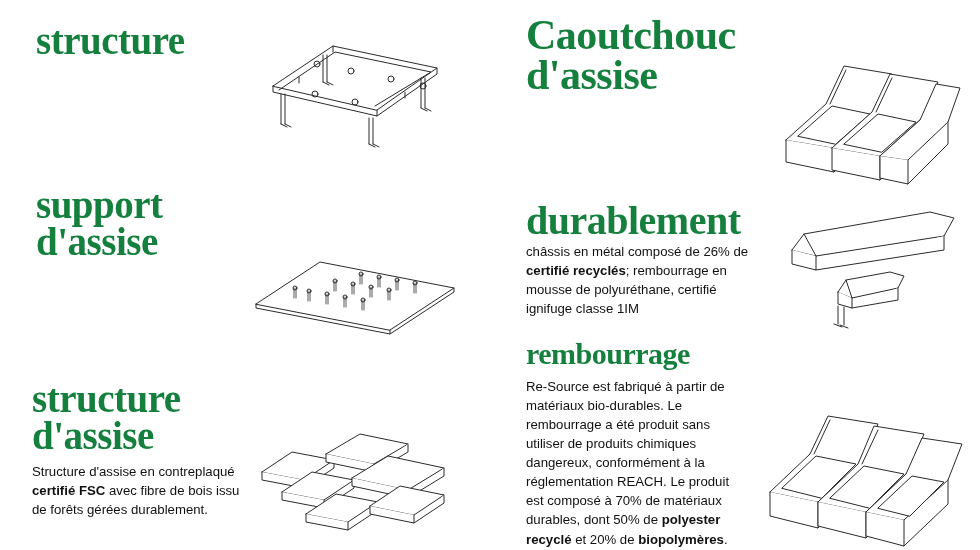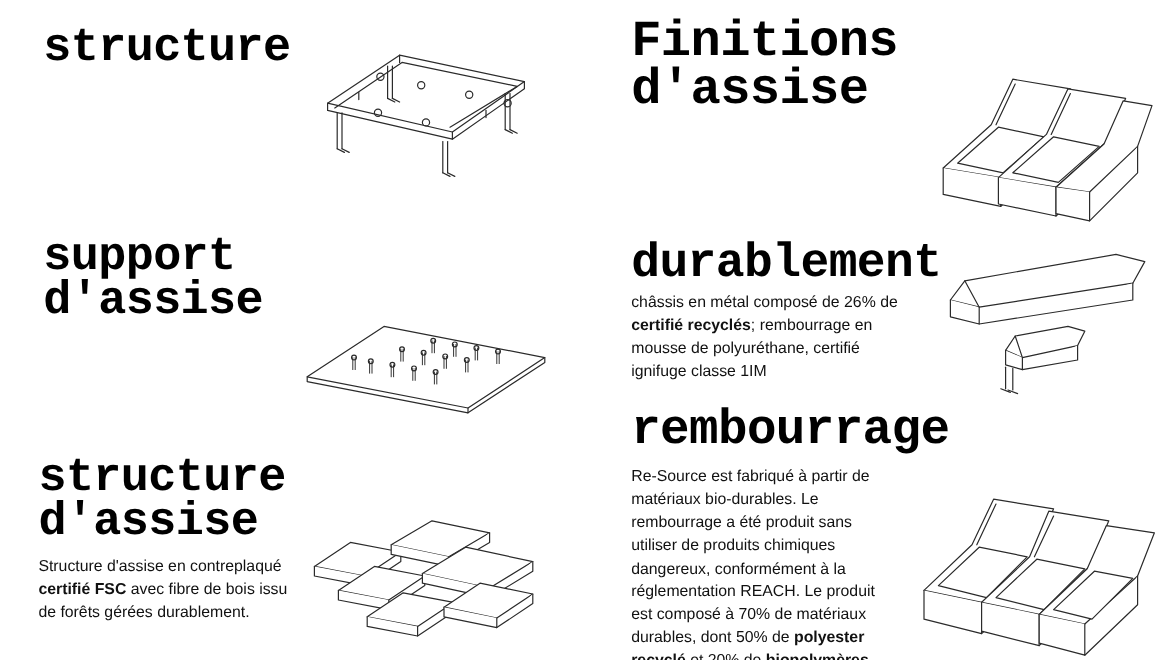--- a/index.html
+++ b/index.html
@@ -30,23 +30,23 @@
 
   .block {
     position: absolute;
     box-sizing: border-box;
   }
   .block .text-wrap {
     position: absolute;
     box-sizing: border-box;
   }
   .heading {
-    font-family: Liberation Mono, monospace;
+    font-family: Liberation Serif, serif;
     font-weight: bold;
-    color: #000000;
+    color: #15803d;
     line-height: 0.95;
     letter-spacing: -0.5px;
     margin: 0 0 8px 0;
   }
   .heading.h-big { font-size: 39px; }
   .heading.h-mid { font-size: 37px; }
   .body-text {
     font-size: 13.2px;
     line-height: 1.45;
     color: #111111;
@@ -58,21 +58,21 @@
     position: absolute;
     box-sizing: border-box;
   }
   .art svg { display: block; }
 
   
   #block-structure      { left: 0;   top: 10px;  width: 490px; height: 170px; }
   #block-structure .text-wrap { left: 36px; top: 12px; width: 205px; }
   #block-structure .art  { left: 255px; top: 18px; }
 
-  #block-support        { left: 0;   top: 188px; width: 490px; height: 180px; padding-left: 28px; }
+  #block-support        { left: 0;   top: 178px; width: 490px; height: 180px; padding-left: 28px; }
   #block-support .text-wrap { left: 36px; top: 8px; width: 205px; }
   #block-support .art   { left: 248px; top: 68px; }
 
   #block-structure-assise { left: 0;  top: 370px; width: 490px; height: 180px; }
   #block-structure-assise .text-wrap { left: 32px; top: 10px; width: 210px; }
   #block-structure-assise .art { left: 248px; top: 50px; }
 
   #block-caoutchouc     { left: 0;   top: 8px;   width: 490px; height: 180px; }
   #block-caoutchouc .text-wrap { left: 36px; top: 8px; width: 252px; }
   #block-caoutchouc .art { left: 290px; top: 36px; }
@@ -237,21 +237,21 @@
       </div>
     </section>
 
   </div>
 
   <div class="col col-right">
 
     <section class="block" id="block-caoutchouc">
       <div class="text-wrap">
         <h2 class="heading h-mid" style="font-size:42px;">
-          <span>Finitions</span><br>
+          <span>Caoutchouc</span><br>
           <span>d'assise</span>
         </h2>
       </div>
       <div class="art">
         <svg width="185" height="145" viewBox="0 0 185 145">
           <g class="ln-f">
             <path d="M6 96 L46 60 L64 22 L112 30 L96 66 L54 104 Z"></path>
             <path d="M6 96 L6 118 L54 128 L54 104"></path>
             <path d="M96 66 L96 90 L54 128"></path>
             <path d="M18 92 L52 62 L90 70 L56 100 Z"></path>
@@ -296,21 +296,21 @@
             <path d="M64 101 L64 119"></path>
             <path d="M54 118 L62 121"></path>
             <path d="M60 119 L68 122"></path>
           </g>
         </svg>
       </div>
     </section>
 
     <section class="block" id="block-rembourrage">
       <div class="text-wrap">
-        <h2 class="heading h-mid" style="font-size:41px;">
+        <h2 class="heading h-mid" style="font-size:30px;">
           <span>rembourrage</span>
         </h2>
         <p class="body-text">Re-Source est fabriqué à partir de matériaux bio-durables. Le rembourrage a été produit sans utiliser de produits chimiques dangereux, conformément à la réglementation REACH. Le produit est composé à 70% de matériaux durables, dont 50% de <b>polyester recyclé</b> et 20% de <b>biopolymères</b>.</p>
       </div>
       <div class="art">
         <svg width="210" height="160" viewBox="0 0 210 160">
           <g class="ln-f">
             <path d="M8 104 L48 66 L66 28 L116 36 L100 74 L56 114 Z"></path>
             <path d="M8 104 L8 128 L56 140 L56 114"></path>
             <path d="M100 74 L100 100 L56 140"></path>

